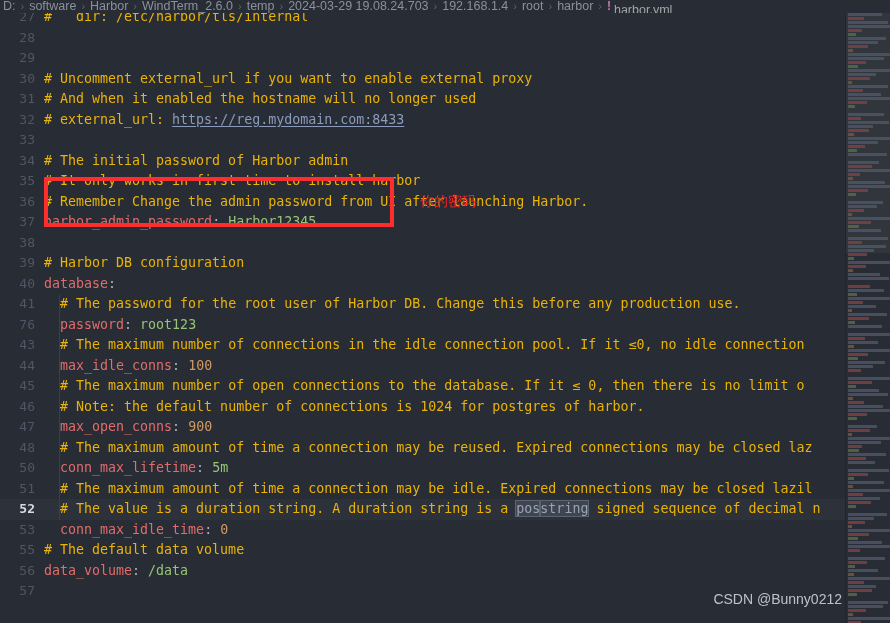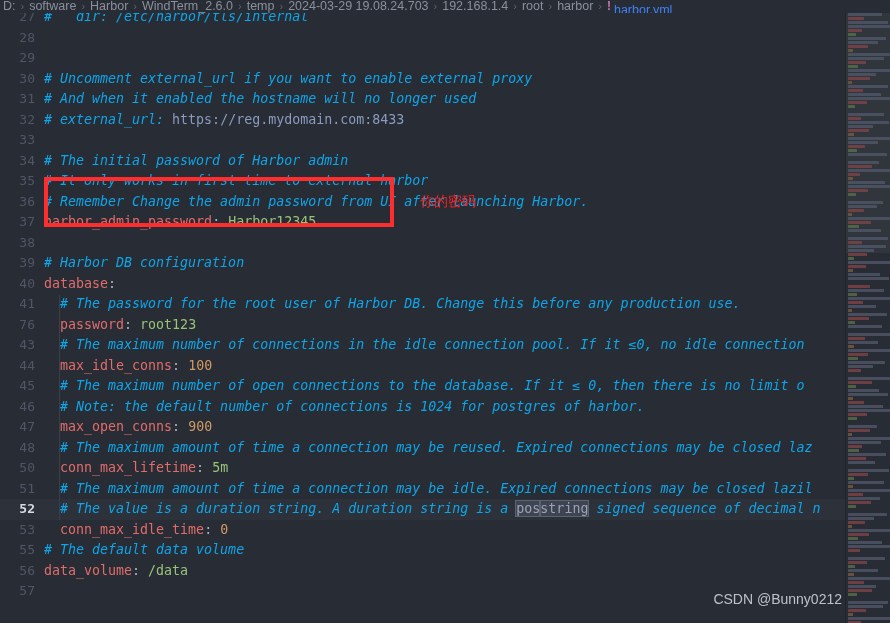--- a/index.html
+++ b/index.html
@@ -41,21 +41,21 @@
   .crumb {
     color: #8a909c;
     padding: 0 1px;
   }
   .crumb-sep {
     color: #5c6370;
     padding: 0 4px;
     font-size: 11px;
   }
   .crumb-file {
-    color: #3b82f6;
+    color: #a3a3a3;
     margin-top: 8px;
   }
   .yml-icon {
     color: #c678b0;
     font-weight: bold;
     font-size: 12px;
     padding: 0 3px 0 1px;
   }
 
   
@@ -100,26 +100,26 @@
     font-weight: bold;
   }
 
   .code {
     display: inline-block;
     vertical-align: top;
     white-space: pre;
   }
 
   
-  .cmt  { color: #0ea5e9; font-style: italic; }
+  .cmt  { color: #eab308; }
   .key  { color: #e06c6c; }
   .str  { color: #98c379; }
   .num  { color: #d19a66; }
   .pun  { color: #abb2bf; }
-  .url  { color: #8a9bbd; text-underline-offset: 2px; }
+  .url  { color: #8a9bbd; text-decoration: underline; text-underline-offset: 2px; }
   .sel  { background: #3e4451; outline: 1px solid #5c6370; color: #9aa3b2; }
 
   
   .caret {
     display: inline-block;
     width: 0;
     border-left: 2px solid #5c9bf5;
     height: 16px;
     vertical-align: -3px;
     margin: 0 -1px;
@@ -229,21 +229,21 @@
 
       <div id="rows" style="margin-top:-6px;">
           <div class="row"><span class="gutter">27</span><span class="code"><span class="cmt">#   dir: /etc/harbor/tls/internal</span></span></div>
           <div class="row"><span class="gutter">28</span><span class="code"></span></div>
           <div class="row"><span class="gutter">29</span><span class="code"></span></div>
           <div class="row"><span class="gutter">30</span><span class="code"><span class="cmt"># Uncomment external_url if you want to enable external proxy</span></span></div>
           <div class="row"><span class="gutter">31</span><span class="code"><span class="cmt"># And when it enabled the hostname will no longer used</span></span></div>
           <div class="row"><span class="gutter">32</span><span class="code"><span class="cmt"># external_url: </span><span class="url">https://reg.mydomain.com:8433</span></span></div>
           <div class="row"><span class="gutter">33</span><span class="code"></span></div>
           <div class="row"><span class="gutter">34</span><span class="code"><span class="cmt"># The initial password of Harbor admin</span></span></div>
-          <div class="row"><span class="gutter">35</span><span class="code"><span class="cmt"># It only works in first time to external harbor</span></span></div>
+          <div class="row"><span class="gutter">35</span><span class="code"><span class="cmt"># It only works in first time to install harbor</span></span></div>
           <div class="row"><span class="gutter">36</span><span class="code"><span class="cmt"># Remember Change the admin password from UI after launching Harbor.</span></span></div>
           <div class="row"><span class="gutter">37</span><span class="code"><span class="key">harbor_admin_password</span><span class="pun">:</span> <span class="str">Harbor12345</span></span></div>
           <div class="row"><span class="gutter">38</span><span class="code"></span></div>
           <div class="row"><span class="gutter">39</span><span class="code"><span class="cmt"># Harbor DB configuration</span></span></div>
           <div class="row"><span class="gutter">40</span><span class="code"><span class="key">database</span><span class="pun">:</span></span></div>
           <div class="row"><span class="gutter">41</span><span class="code">  <span class="cmt"># The password for the root user of Harbor DB. Change this before any production use.</span></span></div>
           <div class="row"><span class="gutter">76</span><span class="code">  <span class="key">password</span><span class="pun">:</span> <span class="str">root123</span></span></div>
           <div class="row"><span class="gutter">43</span><span class="code">  <span class="cmt"># The maximum number of connections in the idle connection pool. If it ≤0, no idle connection</span></span></div>
           <div class="row"><span class="gutter">44</span><span class="code">  <span class="key">max_idle_conns</span><span class="pun">:</span> <span class="num">100</span></span></div>
           <div class="row"><span class="gutter">45</span><span class="code">  <span class="cmt"># The maximum number of open connections to the database. If it ≤ 0, then there is no limit o</span></span></div>

